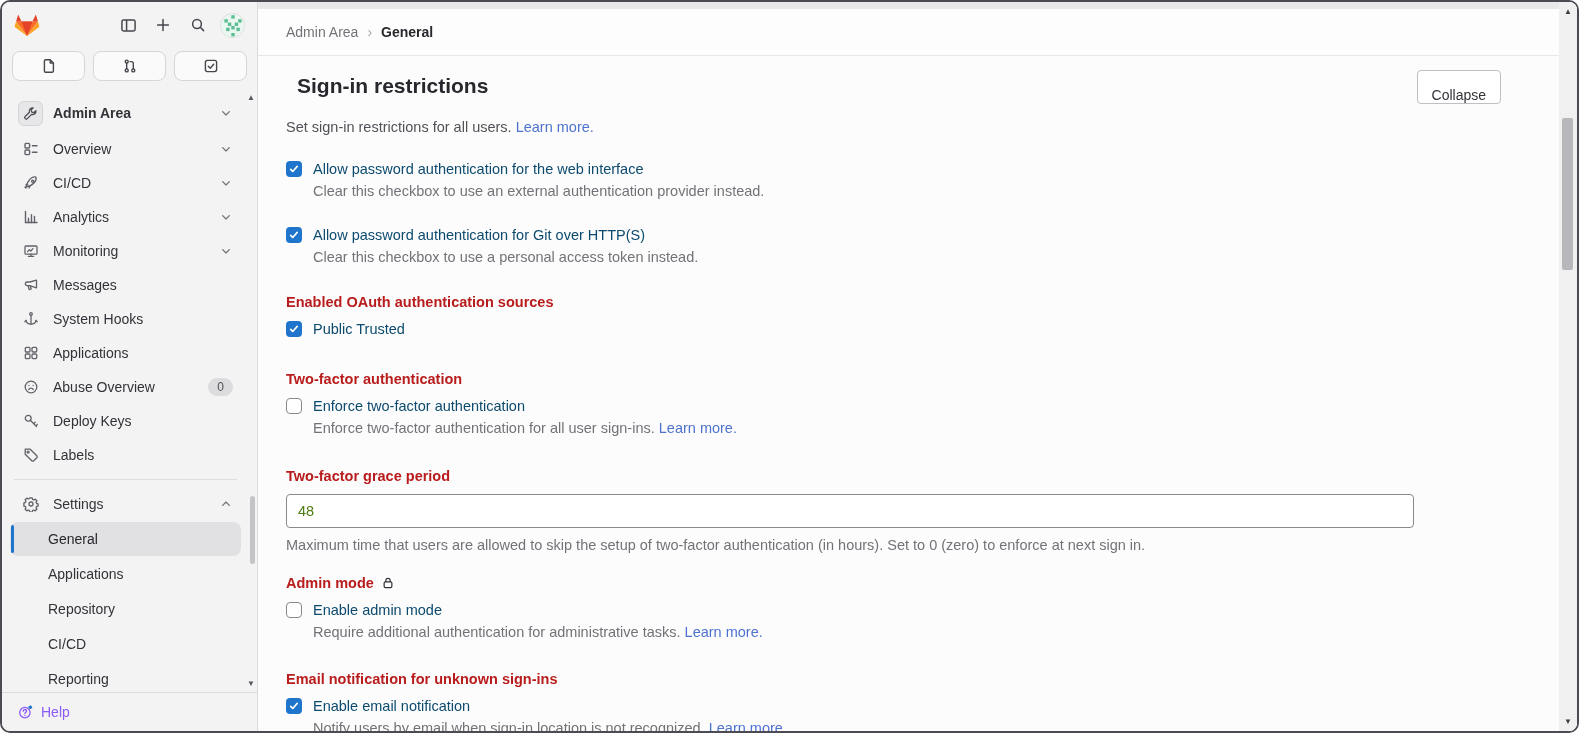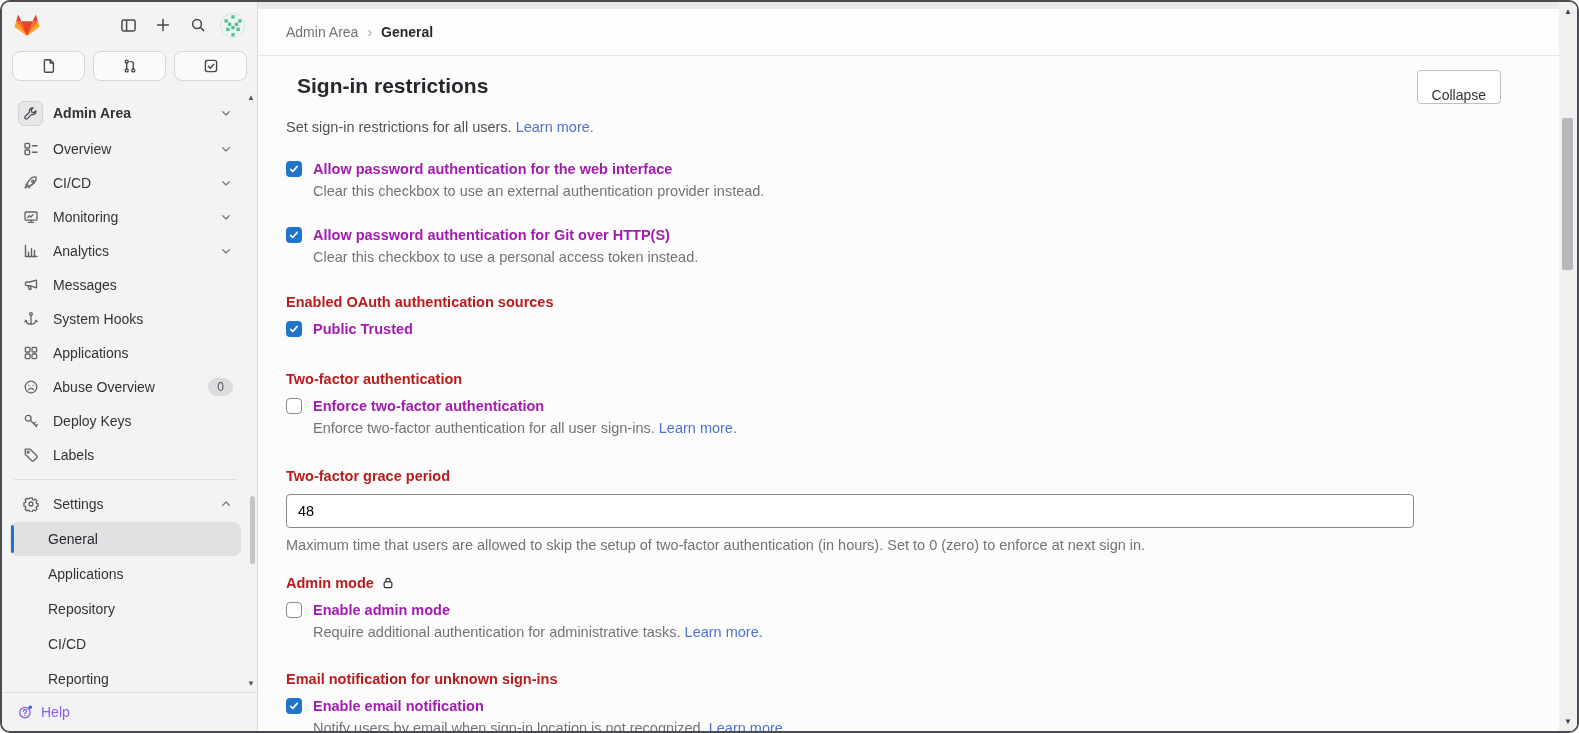--- a/index.html
+++ b/index.html
@@ -55,26 +55,26 @@
   .page-header{ display:flex; justify-content:space-between; align-items:flex-start; }
   h1{ margin:4px 11px 0; font-size:21px; font-weight:700; color:#28272d; }
   .collapse-btn{ height:31px; padding:16px 14px; border:1px solid #bfbfc3; border-radius:4px; background:#fff;
                  font-size:14px; color:#333238; font-family:inherit; cursor:pointer; }
   .lead{ margin:15px 0 0; font-size:14.5px; color:#535158; }
   .link{ color:#4e73cf; text-decoration:none; cursor:pointer; }
   .cb-row{ display:flex; gap:11px; }
   .cb{ width:16px; height:16px; border-radius:4px; flex:none; margin-top:2px; }
   .cb.checked{ background:#1f75cb; display:flex; align-items:center; justify-content:center; }
   .cb.unchecked{ background:#fff; border:1px solid #89888d; }
-  .cb-label{ font-size:14.5px; color:#a21caf; line-height:21px;font-weight:bold; }
+  .cb-label{ font-size:14.5px; color:#0c4a6e; line-height:21px; }
   .cb-help{ font-size:14.5px; color:#737278; line-height:20px; margin-top:1px; }
   .section-label{ font-size:14.5px; font-weight:700; color:#b91c1c; display:flex; align-items:center; gap:7px; }
   .mt-lg{ margin-top:24px; } .mt-sec{ margin-top:27px; } .mt-sm{ margin-top:9px; }
   .text-input{ display:block; width:100%; max-width:1128px; height:32px; border:1px solid #89888d;
-               border-radius:4px; background:#fff; padding:16px 11px; font-size:14.5px; color:#000000;
+               border-radius:4px; background:#fff; padding:16px 11px; font-size:14.5px; color:#4d7c0f;
                font-family:inherit; margin-top:10px; }
   .input-help{ font-size:14.5px; color:#737278; margin-top:9px; }
   .lock{ color:#333238; display:flex; }
 
   
   .scrollbar{ position:absolute; right:0; top:0; bottom:0; width:18px; background:#f0f0f1; z-index:5; }
   .sb-arrow{ position:absolute; left:0; right:0; text-align:center; font-size:8px; color:#3f3e44; }
   .sb-arrow.up{ top:5px; } .sb-arrow.down{ bottom:5px; }
   .thumb{ position:absolute; left:3px; width:11px; top:116px; height:152px; background:#b7b7bb; border-radius:2px; cursor:pointer; }
 
@@ -197,42 +197,42 @@
         <span class="nav-lbl">CI/CD</span>
         <span class="chev">
           <svg width="14" height="14" viewBox="0 0 16 16" fill="none" stroke="currentColor" stroke-width="1.5" stroke-linecap="round" stroke-linejoin="round">
               <path d="M4.2 6.4 8 10.2l3.8-3.8"></path>
             </svg>
         </span>
       </div>
 
       <div class="nav-row">
         <span class="nav-ic">
+          <svg width="16" height="16" viewBox="0 0 16 16" fill="none" stroke="currentColor" stroke-width="1.4" stroke-linecap="round">
+            <path d="M2.5 2.5v11h11.5"></path>
+              <path d="M5.5 13.5V9.3M8.5 13.5V5.6M11.5 13.5V7.4"></path>
+          </svg>
+        </span>
+        <span class="nav-lbl">Analytics</span>
+        <span class="chev">
+          <svg width="14" height="14" viewBox="0 0 16 16" fill="none" stroke="currentColor" stroke-width="1.5" stroke-linecap="round" stroke-linejoin="round">
+              <path d="M4.2 6.4 8 10.2l3.8-3.8"></path>
+            </svg>
+        </span>
+      </div>
+
+      <div class="nav-row">
+        <span class="nav-ic">
           <svg width="16" height="16" viewBox="0 0 16 16" fill="none" stroke="currentColor" stroke-width="1.3" stroke-linecap="round" stroke-linejoin="round">
             <rect x="2" y="3" width="12" height="8.2" rx="1"></rect>
               <path d="M8 11.2v2.2M5.4 13.4h5.2"></path>
             <path d="M4.6 8.6 6.3 6.8 7.8 8l2.1-2.4"></path>
           </svg>
         </span>
         <span class="nav-lbl">Monitoring</span>
-        <span class="chev">
-          <svg width="14" height="14" viewBox="0 0 16 16" fill="none" stroke="currentColor" stroke-width="1.5" stroke-linecap="round" stroke-linejoin="round">
-              <path d="M4.2 6.4 8 10.2l3.8-3.8"></path>
-            </svg>
-        </span>
-      </div>
-
-      <div class="nav-row">
-        <span class="nav-ic">
-          <svg width="16" height="16" viewBox="0 0 16 16" fill="none" stroke="currentColor" stroke-width="1.4" stroke-linecap="round">
-            <path d="M2.5 2.5v11h11.5"></path>
-              <path d="M5.5 13.5V9.3M8.5 13.5V5.6M11.5 13.5V7.4"></path>
-          </svg>
-        </span>
-        <span class="nav-lbl">Analytics</span>
         <span class="chev">
           <svg width="14" height="14" viewBox="0 0 16 16" fill="none" stroke="currentColor" stroke-width="1.5" stroke-linecap="round" stroke-linejoin="round">
               <path d="M4.2 6.4 8 10.2l3.8-3.8"></path>
             </svg>
         </span>
       </div>
 
       <div class="nav-row">
         <span class="nav-ic">
           <svg width="16" height="16" viewBox="0 0 16 16" fill="none" stroke="currentColor" stroke-width="1.3" stroke-linecap="round" stroke-linejoin="round">

